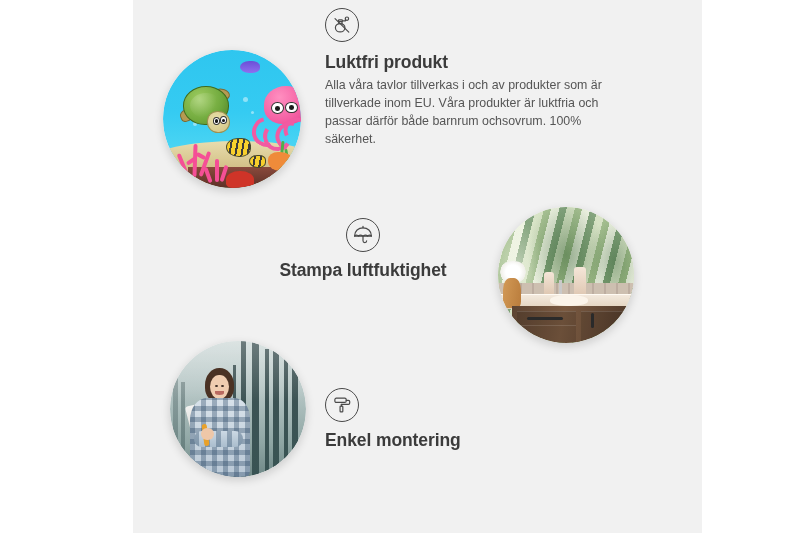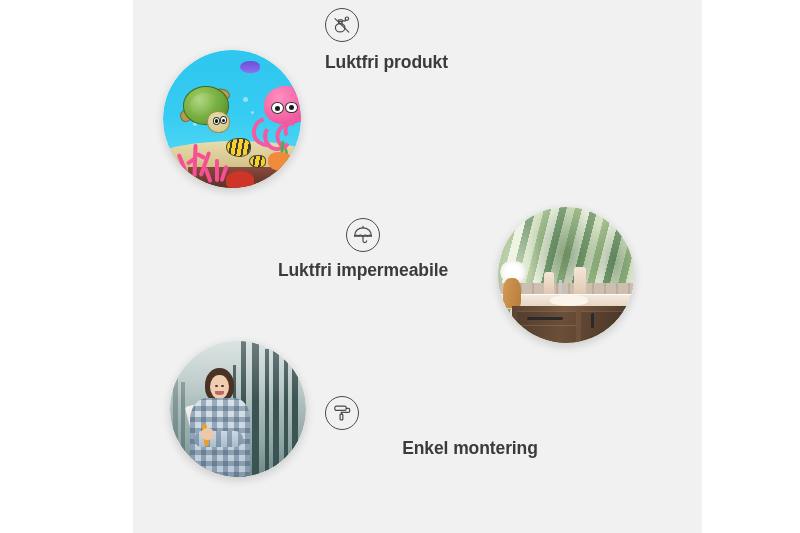--- a/index.html
+++ b/index.html
@@ -483,20 +483,21 @@
         <svg width="22" height="22" viewBox="0 0 24 24" fill="none" stroke="#4a4a4a" stroke-width="1.3" stroke-linecap="round" stroke-linejoin="round">
           <ellipse cx="10" cy="15" rx="5.2" ry="4.6"></ellipse>
           <path d="M8.6 10.6 L8.6 8.2 L12 8.2 L12 10.9"></path>
           <rect x="8.2" y="6.4" width="4.2" height="2" rx="0.6"></rect>
           <path d="M13.2 7.4 h2.6 v-2.2"></path>
           <circle cx="17.4" cy="5.1" r="1.8"></circle>
           <line x1="4.4" y1="5.1" x2="19.4" y2="19.8"></line>
         </svg>
       </div>
       <div class="f-title">Luktfri produkt</div>
+      <div class="f-desc">Alla våra tavlor tillverkas i och av produkter som är tillverkade inom EU. Våra produkter är luktfria och passar därför både barnrum ochsovrum. 100% säkerhet.</div>
     </div>
 
     <div class="photo-circle" style="left:365px; top:207px; width:136px; height:136px;">
       <div class="photo-inner">
         <div class="bath-wall"></div>
         <div class="bath-backsplash"></div>
         <div class="bath-bottle" style="left:34%; top:48%; width:7%; height:18%;"></div>
         <div class="bath-bottle" style="left:56%; top:44%; width:9%; height:24%;"></div>
         <div class="bath-faucet"></div>
         <div class="bath-counter"></div>
@@ -515,21 +516,21 @@
 
     <div class="feature-text" style="left:60px; top:218px; width:340px; text-align:center;">
       <div class="icon-badge" style="margin:0 auto 8px auto;">
         <svg width="22" height="22" viewBox="0 0 24 24" fill="none" stroke="#4a4a4a" stroke-width="1.3" stroke-linecap="round" stroke-linejoin="round">
           <path d="M2.8 13.2 C2.8 7.6 7 4.2 12 4.2 C17 4.2 21.2 7.6 21.2 13.2 Z"></path>
           <path d="M2.8 13.2 C5.1 10.9 7 13.2 7 13.2 C7 13.2 9 10.9 12 13.2 C15 10.9 17 13.2 17 13.2 C17 13.2 18.9 10.9 21.2 13.2"></path>
           <line x1="12" y1="4.2" x2="12" y2="2.6"></line>
           <path d="M12 13.2 V18.4 a2 2 0 0 0 4 0"></path>
         </svg>
       </div>
-      <div class="f-title">Luktfri impermeabile</div>
+      <div class="f-title">Stampa luftfuktighet</div>
     </div>
 
     <div class="photo-circle" style="left:37px; top:341px; width:136px; height:136px;">
       <div class="photo-inner">
         <div class="forest-bg"></div>
         <div class="trees">
           <i style="left:52%; width:5px;  height:100%;"></i>
           <i style="left:60%; width:7px;  height:100%;"></i>
           <i style="left:70%; width:4px;  height:94%;"></i>
           <i style="left:76%; width:6px;  height:100%;"></i>
@@ -548,21 +549,21 @@
           <div class="woman-eye" style="left:58%; top:42%; width:16%; height:8%;"></div>
         </div>
         <div class="woman-smile"></div>
         <div class="woman-body"></div>
         <div class="woman-arm"></div>
         <div class="roller-handle"></div>
         <div class="woman-hand"></div>
       </div>
     </div>
 
-    <div class="feature-text" style="left:192px; top:396px; width:290px; text-align:center;">
+    <div class="feature-text" style="left:192px; top:388px; width:290px; text-align:left;">
       <div class="icon-badge" style="margin-bottom:8px;">
         <svg width="22" height="22" viewBox="0 0 24 24" fill="none" stroke="#4a4a4a" stroke-width="1.3" stroke-linecap="round" stroke-linejoin="round">
           <rect x="4.2" y="4.6" width="12.4" height="4.6" rx="1.6"></rect>
           <path d="M16.6 6.9 h2.4 a1.4 1.4 0 0 1 1.4 1.4 v1.6 a1.4 1.4 0 0 1 -1.4 1.4 h-7.6"></path>
           <path d="M11.4 11.3 v1.9"></path>
           <rect x="9.9" y="13.2" width="3" height="6.4" rx="0.8"></rect>
         </svg>
       </div>
       <div class="f-title">Enkel montering</div>
     </div>

